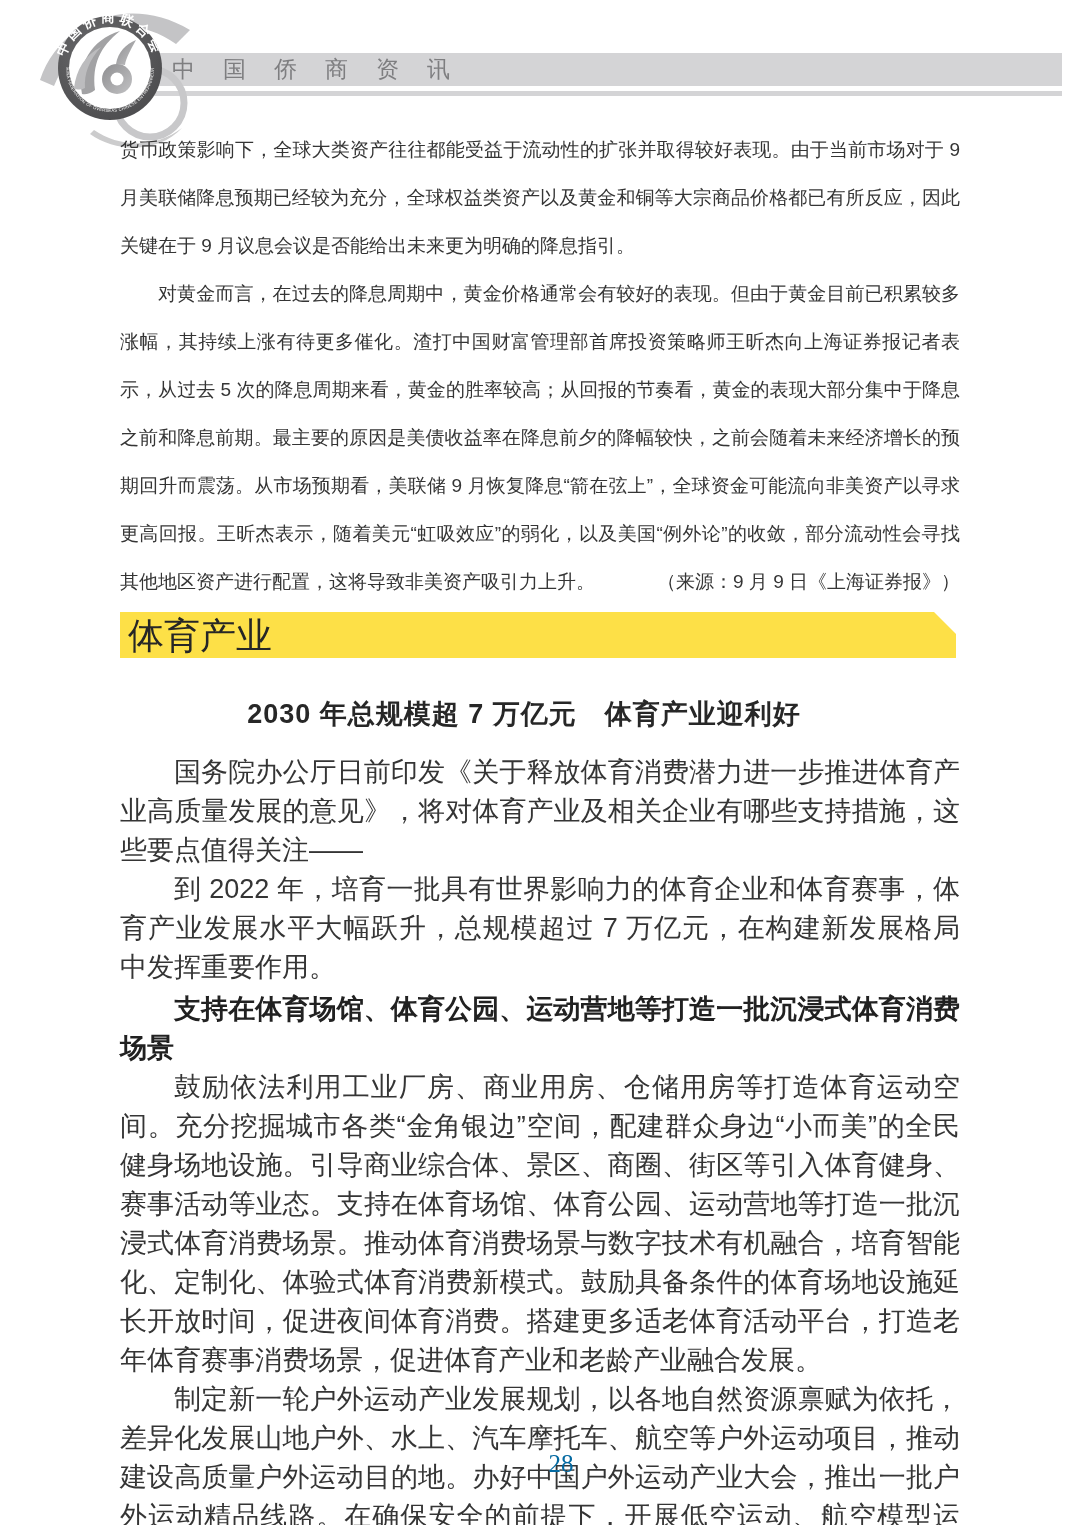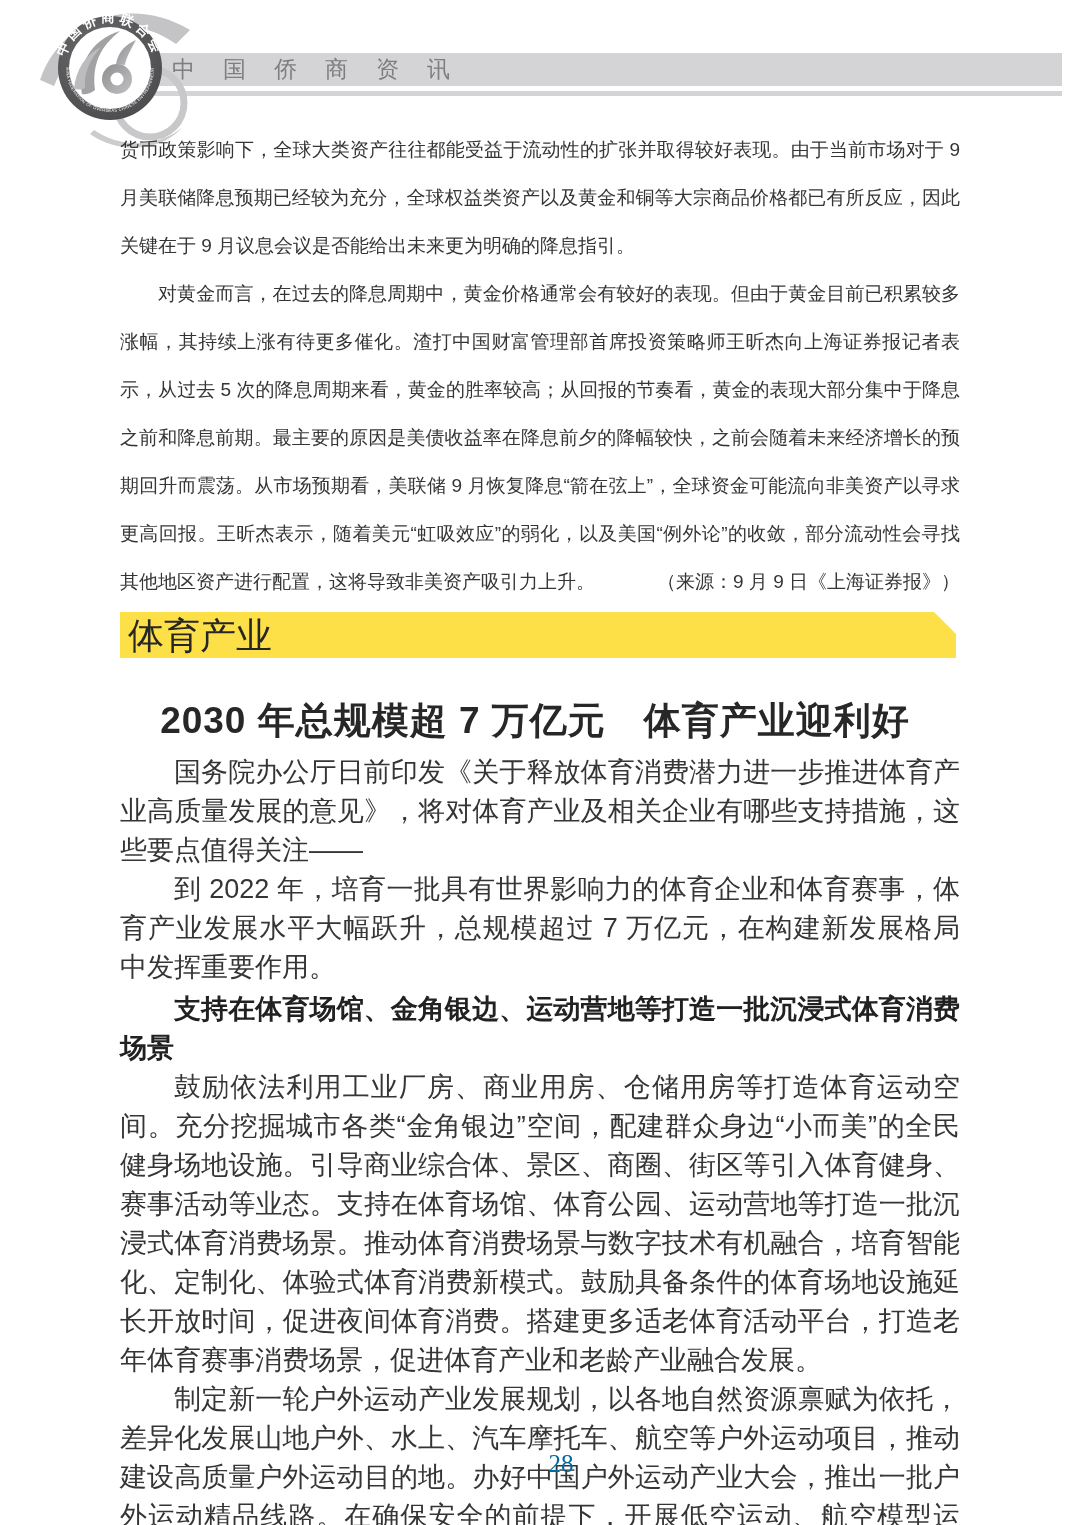--- a/index.html
+++ b/index.html
@@ -34,22 +34,22 @@
     background:#fde047;
     clip-path:polygon(0 0, calc(100% - 22px) 0, 100% 22px, 100% 100%, 0 100%);
   }
   .section-label {
     font-family:"Liberation Serif","DejaVu Serif",serif;
     font-size:36px; line-height:48px; color:#262626; padding-left:8px;
   }
 
   
   .headline {
-    position:absolute; left:115px; top:696px; width:840px; text-align:center;
-    font-size:37px; font-weight:bold; color:#272727; letter-spacing:1px;
+    position:absolute; left:104px; top:696px; width:840px; text-align:center;
+    font-size:27px; font-weight:bold; color:#272727; letter-spacing:1px;
   }
   .story2 {
     position:absolute; left:120px; top:753px; width:840px;
     font-size:27px; line-height:39px; color:#353535; text-align:justify;
   }
   .story2 .subhead { font-weight:bold; color:#212121; margin:3px 0 0 0; text-indent:2em; }
 
   
   .page-number {
     position:absolute; left:0; top:1450px; width:100%; text-align:center;
@@ -109,20 +109,20 @@
     </div>
 
   <div class="section-bar">
     <div class="section-label">体育产业</div>
   </div>
 
   <div class="headline">2030 年总规模超 7 万亿元　体育产业迎利好</div>
   <div class="story2">
       <p class="para indent">国务院办公厅日前印发《关于释放体育消费潜力进一步推进体育产业高质量发展的意见》，将对体育产业及相关企业有哪些支持措施，这些要点值得关注——</p>
       <p class="para indent">到 2022 年，培育一批具有世界影响力的体育企业和体育赛事，体育产业发展水平大幅跃升，总规模超过 7 万亿元，在构建新发展格局中发挥重要作用。</p>
-      <p class="subhead">支持在体育场馆、金角银边、运动营地等打造一批沉浸式体育消费场景</p>
+      <p class="subhead">支持在体育场馆、体育公园、运动营地等打造一批沉浸式体育消费场景</p>
       <p class="para indent">鼓励依法利用工业厂房、商业用房、仓储用房等打造体育运动空间。充分挖掘城市各类“金角银边”空间，配建群众身边“小而美”的全民健身场地设施。引导商业综合体、景区、商圈、街区等引入体育健身、赛事活动等业态。支持在体育场馆、体育公园、运动营地等打造一批沉浸式体育消费场景。推动体育消费场景与数字技术有机融合，培育智能化、定制化、体验式体育消费新模式。鼓励具备条件的体育场地设施延长开放时间，促进夜间体育消费。搭建更多适老体育活动平台，打造老年体育赛事消费场景，促进体育产业和老龄产业融合发展。</p>
       <p class="para indent">制定新一轮户外运动产业发展规划，以各地自然资源禀赋为依托，差异化发展山地户外、水上、汽车摩托车、航空等户外运动项目，推动建设高质量户外运动目的地。办好中国户外运动产业大会，推出一批户外运动精品线路。在确保安全的前提下，开展低空运动、航空模型运动、模拟飞行等低空赛事活动，促进低空体育消费。</p>
     </div>
 
   <div class="page-number">28</div>
 
 </div>
 
 </body></html>

